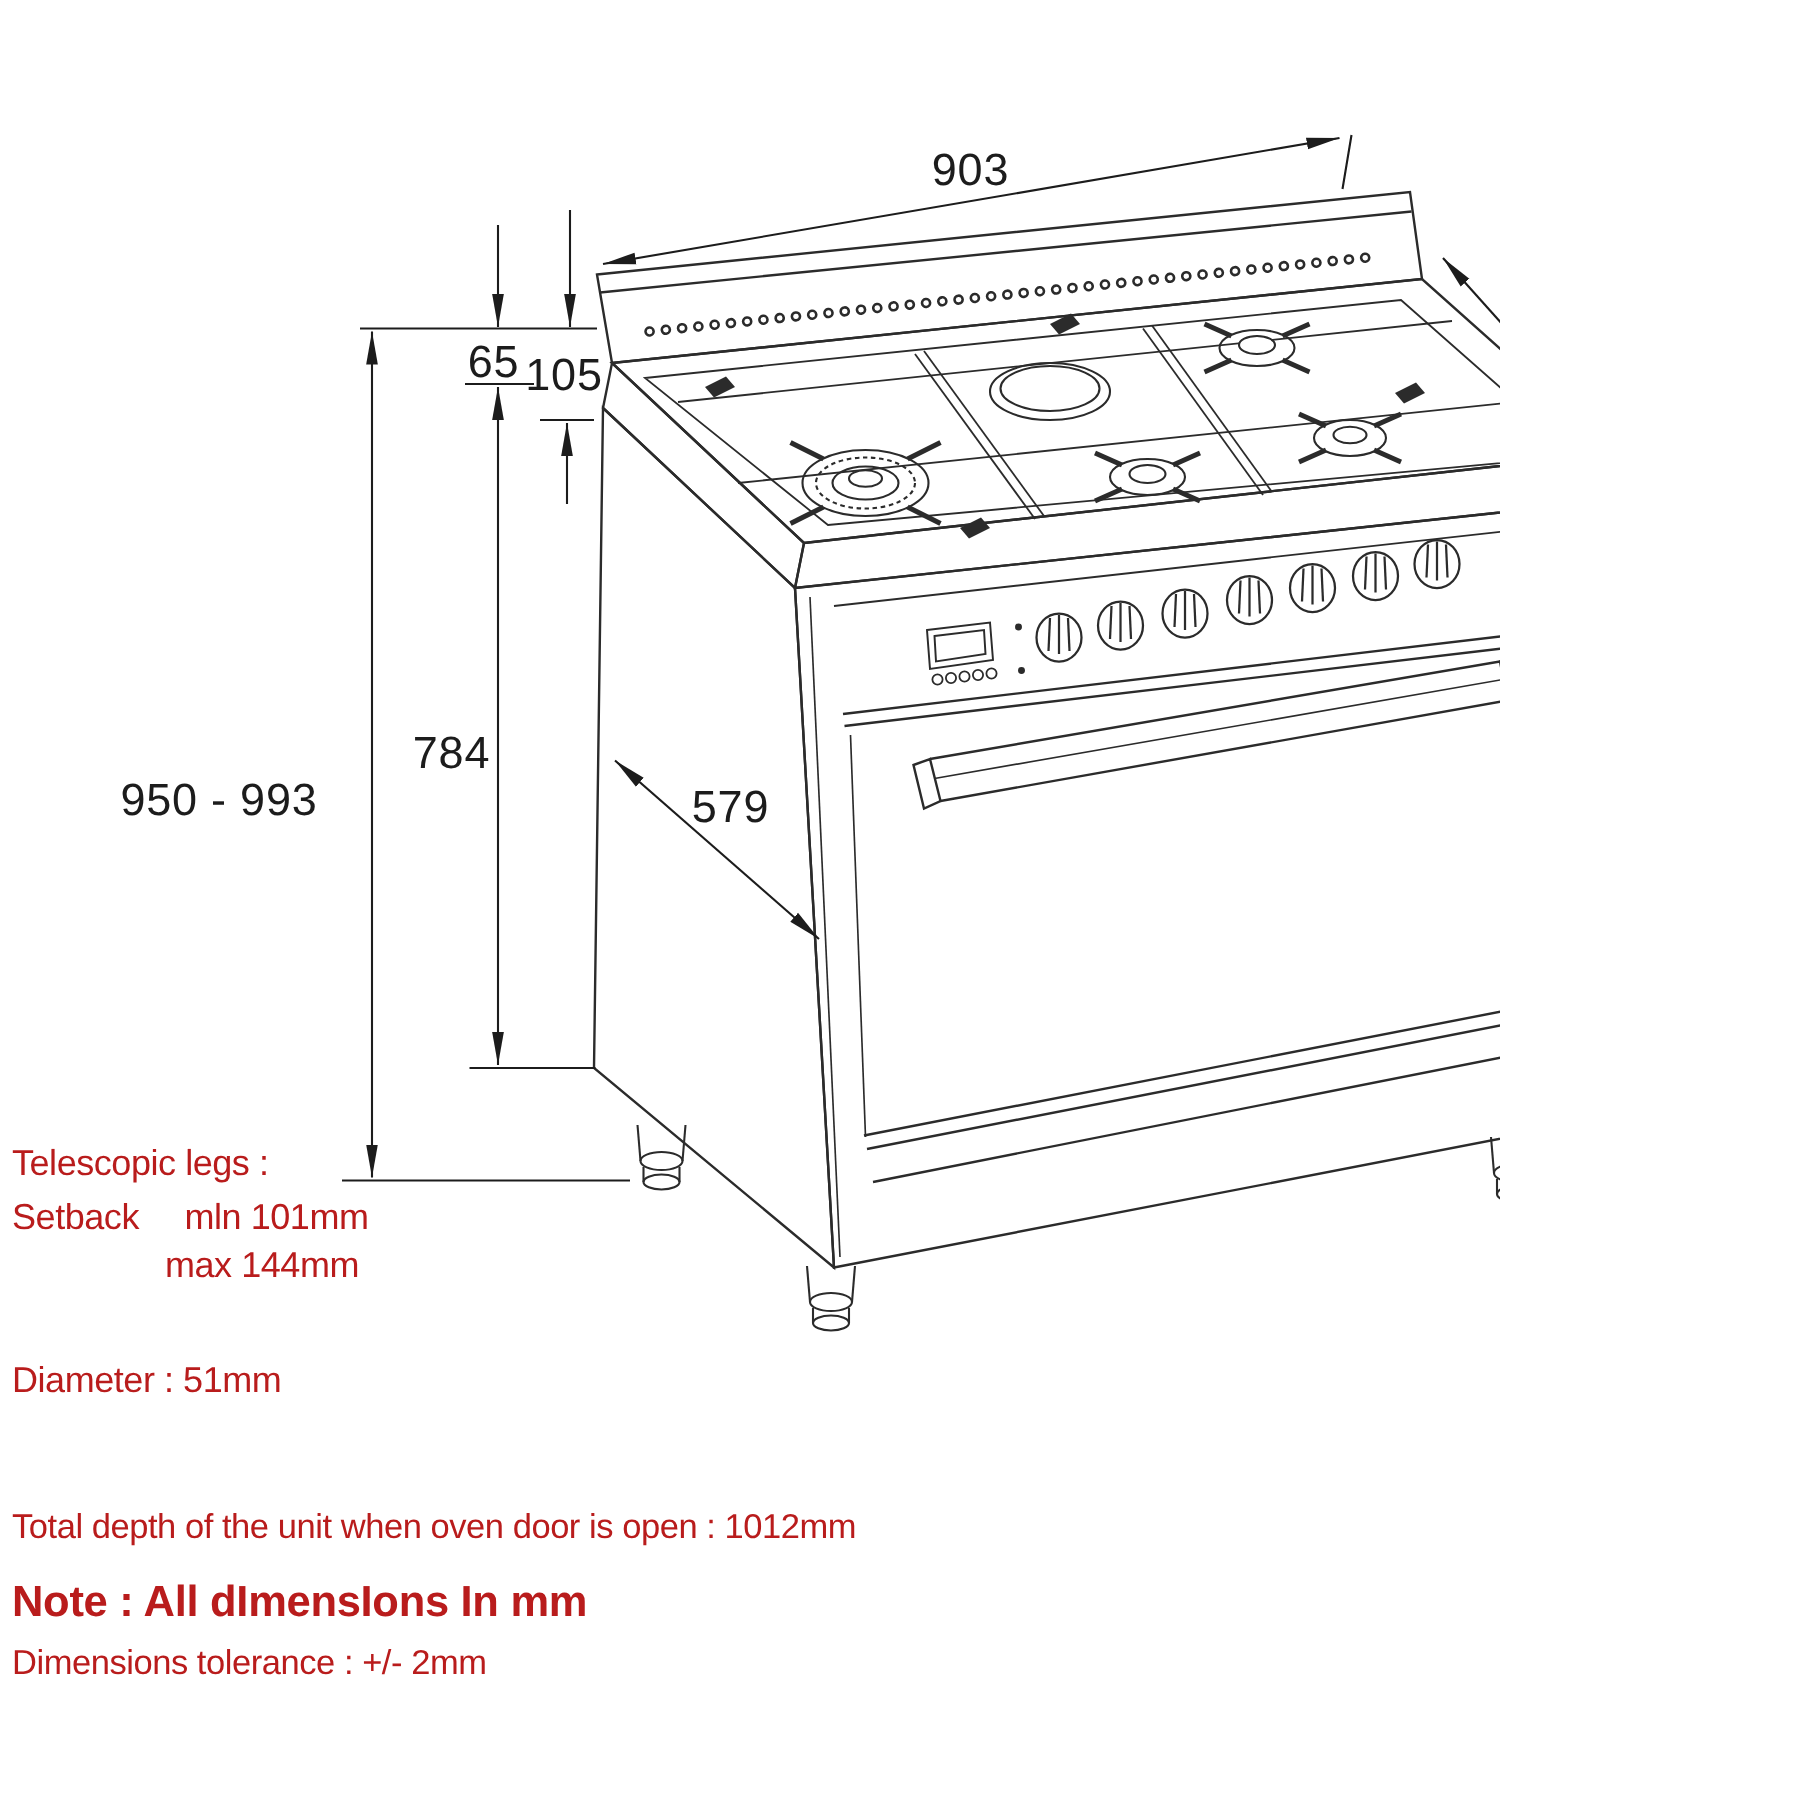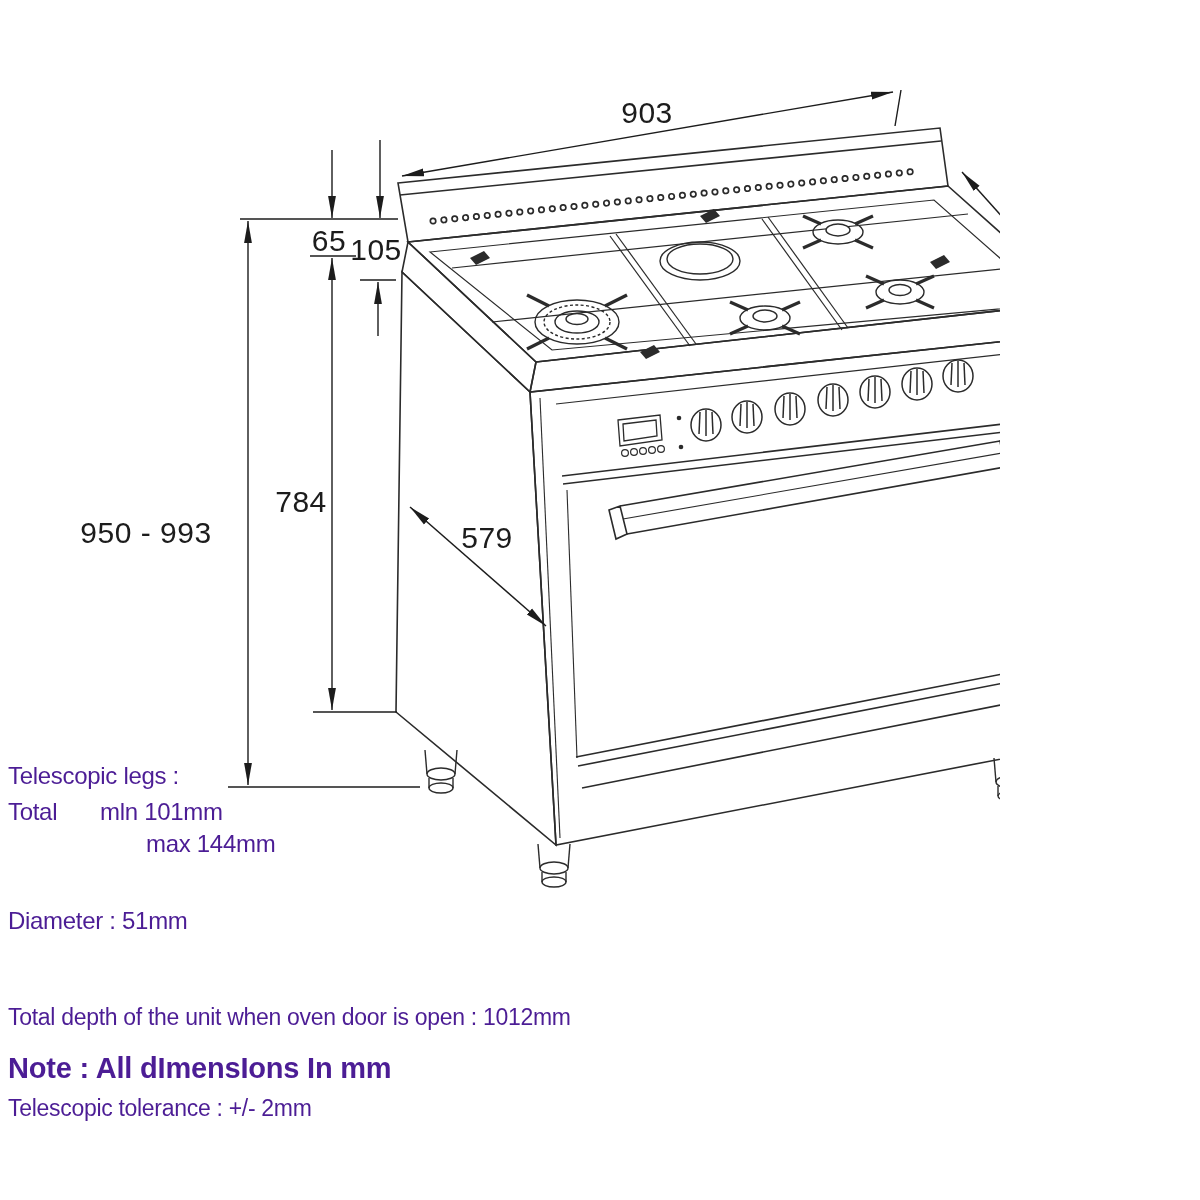--- a/index.html
+++ b/index.html
@@ -1,21 +1,21 @@
 <!DOCTYPE html>
 <html><head>
 <meta charset="utf-8">
 <style>
   html,body{margin:0;padding:0;background:#ffffff;}
   .page{position:relative;width:1000px;height:1200px;background:#ffffff;overflow:hidden;
         font-family:"Liberation Sans","DejaVu Sans",sans-serif;color:#1c1c1c;}
   svg{position:absolute;left:0;top:0;}
   svg text{font-family:"Liberation Sans","DejaVu Sans",sans-serif;fill:#1c1c1c;}
   .dimtxt{font-size:30px;letter-spacing:0.5px;}
-  .note{position:absolute;color:#4c1d95;white-space:nowrap;letter-spacing:-0.3px;}
+  .note{position:absolute;color:#b91c1c;white-space:nowrap;letter-spacing:-0.3px;}
   .n23{font-size:23px;}
   .n24{font-size:24px;}
   .nbold{font-size:29px;font-weight:bold;letter-spacing:-0.2px;}
 </style>
 </head>
 <body>
 
 <div class="page">
 
 <svg width="1200" height="1200" viewBox="0 0 1200 1200">
@@ -280,21 +280,21 @@
 
     <g>
       <line x1="1152" y1="336" x2="1152" y2="740" marker-start="url(#ah)" marker-end="url(#ah)"></line>
       <line x1="1082" y1="745" x2="1172" y2="745"></line>
       <text class="dimtxt" x="1184" y="548" text-anchor="middle" stroke="none">738</text>
     </g>
   </g>
 </svg>
 
   <div class="note n24" style="left:8px;top:762px;">Telescopic legs :</div>
-  <div class="note n24" style="left:8px;top:798px;">Total</div>
-  <div class="note n24" style="left:100px;top:798px;">mln 101mm</div>
-  <div class="note n24" style="left:110px;top:830px;margin-left:36px;">max 144mm</div>
+  <div class="note n24" style="left:8px;top:798px;">Setback</div>
+  <div class="note n24" style="left:123px;top:798px;">mln 101mm</div>
+  <div class="note n24" style="left:110px;top:830px;">max 144mm</div>
   <div class="note n24" style="left:8px;top:863px;margin-top:44px;">Diameter : 51mm</div>
 
   <div class="note n23" style="left:8px;top:1004px;">Total depth of the unit when oven door is open : 1012mm</div>
   <div class="note nbold" style="left:8px;top:1052px;">Note : All dImensIons In mm</div>
-  <div class="note n23" style="left:8px;top:1095px;">Telescopic tolerance : +/- 2mm</div>
+  <div class="note n23" style="left:8px;top:1095px;">Dimensions tolerance : +/- 2mm</div>
 </div>
 
 </body></html>

